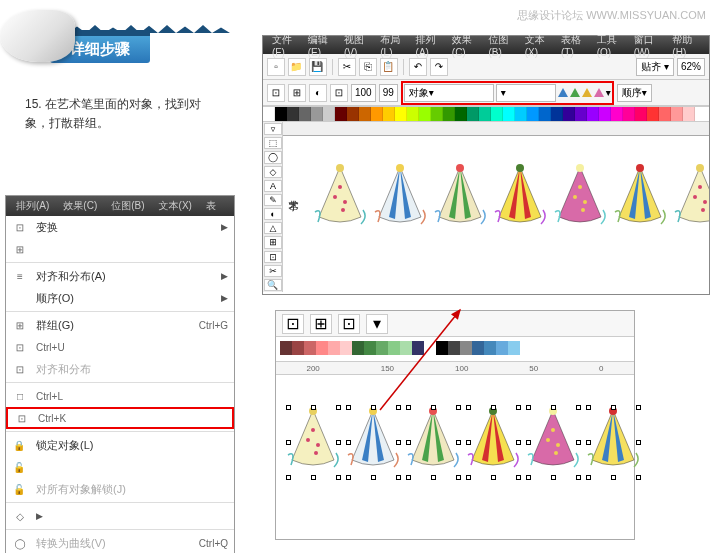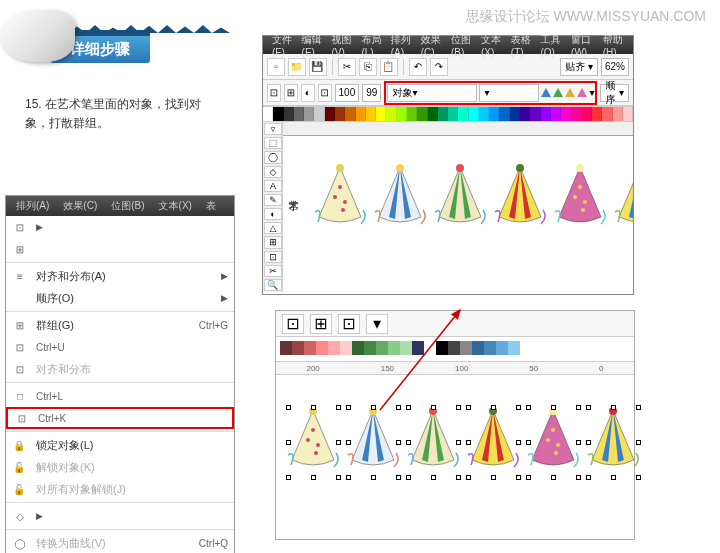--- a/index.html
+++ b/index.html
@@ -1,34 +1,34 @@
 <!DOCTYPE html>
 <html><head>
 <meta charset="utf-8">
 <style>
 *{margin:0;padding:0;box-sizing:border-box;font-family:"Microsoft YaHei",SimSun,sans-serif}
 body{background:#fff;width:720px;height:553px;position:relative;overflow:hidden}
-.watermark{position:absolute;top:8px;right:14px;font-size:14px;color:#bbb}
+.watermark{position:absolute;top:8px;right:14px;font-size:11px;color:#bbb}
 .torn{position:absolute;top:10px;left:0;width:280px;height:60px}
 .torn-paper{position:absolute;top:0;left:0;width:75px;height:52px;background:linear-gradient(135deg,#fff 0%,#e0e0e0 60%,#bbb 100%);border-radius:50% 30% 40% 50%;box-shadow:2px 2px 4px rgba(0,0,0,.3)}
 .banner{position:absolute;top:20px;left:50px;background:linear-gradient(#4aa3d8,#2976b8);color:#fff;padding:4px 20px;font-size:15px;font-weight:bold;border-radius:3px;border-top:6px solid #1a4f7a}
 .torn-edge{position:absolute;top:15px;left:50px;width:180px;height:8px;background:#1a4f7a;clip-path:polygon(0 100%,5% 0,10% 100%,15% 20%,20% 100%,25% 0,30% 100%,35% 30%,40% 100%,45% 0,50% 100%,55% 10%,60% 100%,65% 0,70% 100%,75% 20%,80% 100%,85% 0,90% 100%,95% 30%,100% 100%)}
 .instruction{position:absolute;top:95px;left:25px;font-size:12px;color:#333;line-height:1.6;width:200px}
 .menu-panel{position:absolute;top:195px;left:5px;width:230px;background:#fff;border:1px solid #999;font-size:11px}
 .menu-toolbar{background:linear-gradient(#555,#333);height:20px;display:flex;align-items:center;padding:0 4px;gap:2px}
 .menu-tab{color:#ccc;font-size:10px;padding:2px 6px;cursor:pointer}
 .menu-row{display:flex;align-items:center;height:22px;padding:0 6px;color:#333}
 .menu-row.disabled{color:#aaa}
 .menu-row.highlight{border:2px solid #e00}
 .menu-icon{width:16px;height:16px;margin-right:8px;display:inline-flex;align-items:center;justify-content:center;font-size:10px;color:#666}
 .menu-label{flex:1}
 .menu-shortcut{color:#666;font-size:10px}
 .menu-arrow{font-size:9px;color:#555}
 .menu-sep{height:1px;background:#ddd;margin:2px 0}
-.app{position:absolute;top:35px;left:262px;width:372px;height:260px;background:#fff;border:1px solid #888}
+.app{position:absolute;top:35px;left:262px;width:448px;height:260px;background:#fff;border:1px solid #888}
 .menubar{background:linear-gradient(#555,#2a2a2a);height:18px;display:flex;align-items:center;padding:0 6px;gap:3px}
 .menubar span{color:#ddd;font-size:10px;padding:0 3px;cursor:pointer}
 .toolbar1{background:#f5f5f5;height:26px;border-bottom:1px solid #ccc;display:flex;align-items:center;padding:0 4px;gap:3px;font-size:10px}
 .tb-btn{width:18px;height:18px;border:1px solid #ccc;background:#fff;display:inline-flex;align-items:center;justify-content:center;font-size:10px;cursor:pointer}
 .tb-sep{width:1px;height:16px;background:#ccc;margin:0 2px}
 .spinner{display:inline-flex;align-items:center;border:1px solid #bbb;background:#fff;height:18px;padding:0 3px;font-size:10px}
 .dropdown{display:inline-flex;align-items:center;border:1px solid #bbb;background:#fff;height:18px;padding:0 4px;font-size:10px;cursor:pointer}
 .toolbar2{background:#f5f5f5;height:26px;border-bottom:1px solid #ccc;display:flex;align-items:center;padding:0 4px;gap:3px;font-size:10px}
 .red-box{border:2px solid #e00;padding:1px;display:inline-flex;gap:2px;align-items:center}
 .triangle{width:0;height:0;border-left:5px solid transparent;border-right:5px solid transparent;border-bottom:9px solid}
@@ -72,20 +72,21 @@
   <div class="menu-toolbar">
     <span class="menu-tab">排列(A)</span>
     <span class="menu-tab">效果(C)</span>
     <span class="menu-tab">位图(B)</span>
     <span class="menu-tab">文本(X)</span>
     <span class="menu-tab">表</span>
   </div>
   <div id="menu-items">
       <div class="menu-row">
         <span class="menu-icon">⊡</span>
+        <span class="menu-label">变换</span>
         <span class="menu-shortcut"></span>
         <span class="menu-arrow">▶</span>
       </div>
       <div class="menu-row">
         <span class="menu-icon">⊞</span>
         <span class="menu-shortcut"></span>
       </div>
       <div class="menu-sep"></div>
       <div class="menu-row">
         <span class="menu-icon">≡</span>
@@ -124,21 +125,20 @@
         <span class="menu-shortcut">Ctrl+K</span>
       </div>
       <div class="menu-sep"></div>
       <div class="menu-row">
         <span class="menu-icon">🔒</span>
         <span class="menu-label">锁定对象(L)</span>
         <span class="menu-shortcut"></span>
       </div>
       <div class="menu-row disabled">
         <span class="menu-icon">🔓</span>
-        <span class="menu-label">解锁对象(K)</span>
         <span class="menu-shortcut"></span>
       </div>
       <div class="menu-row disabled">
         <span class="menu-icon">🔓</span>
         <span class="menu-label">对所有对象解锁(J)</span>
         <span class="menu-shortcut"></span>
       </div>
       <div class="menu-sep"></div>
       <div class="menu-row">
         <span class="menu-icon">◇</span>

